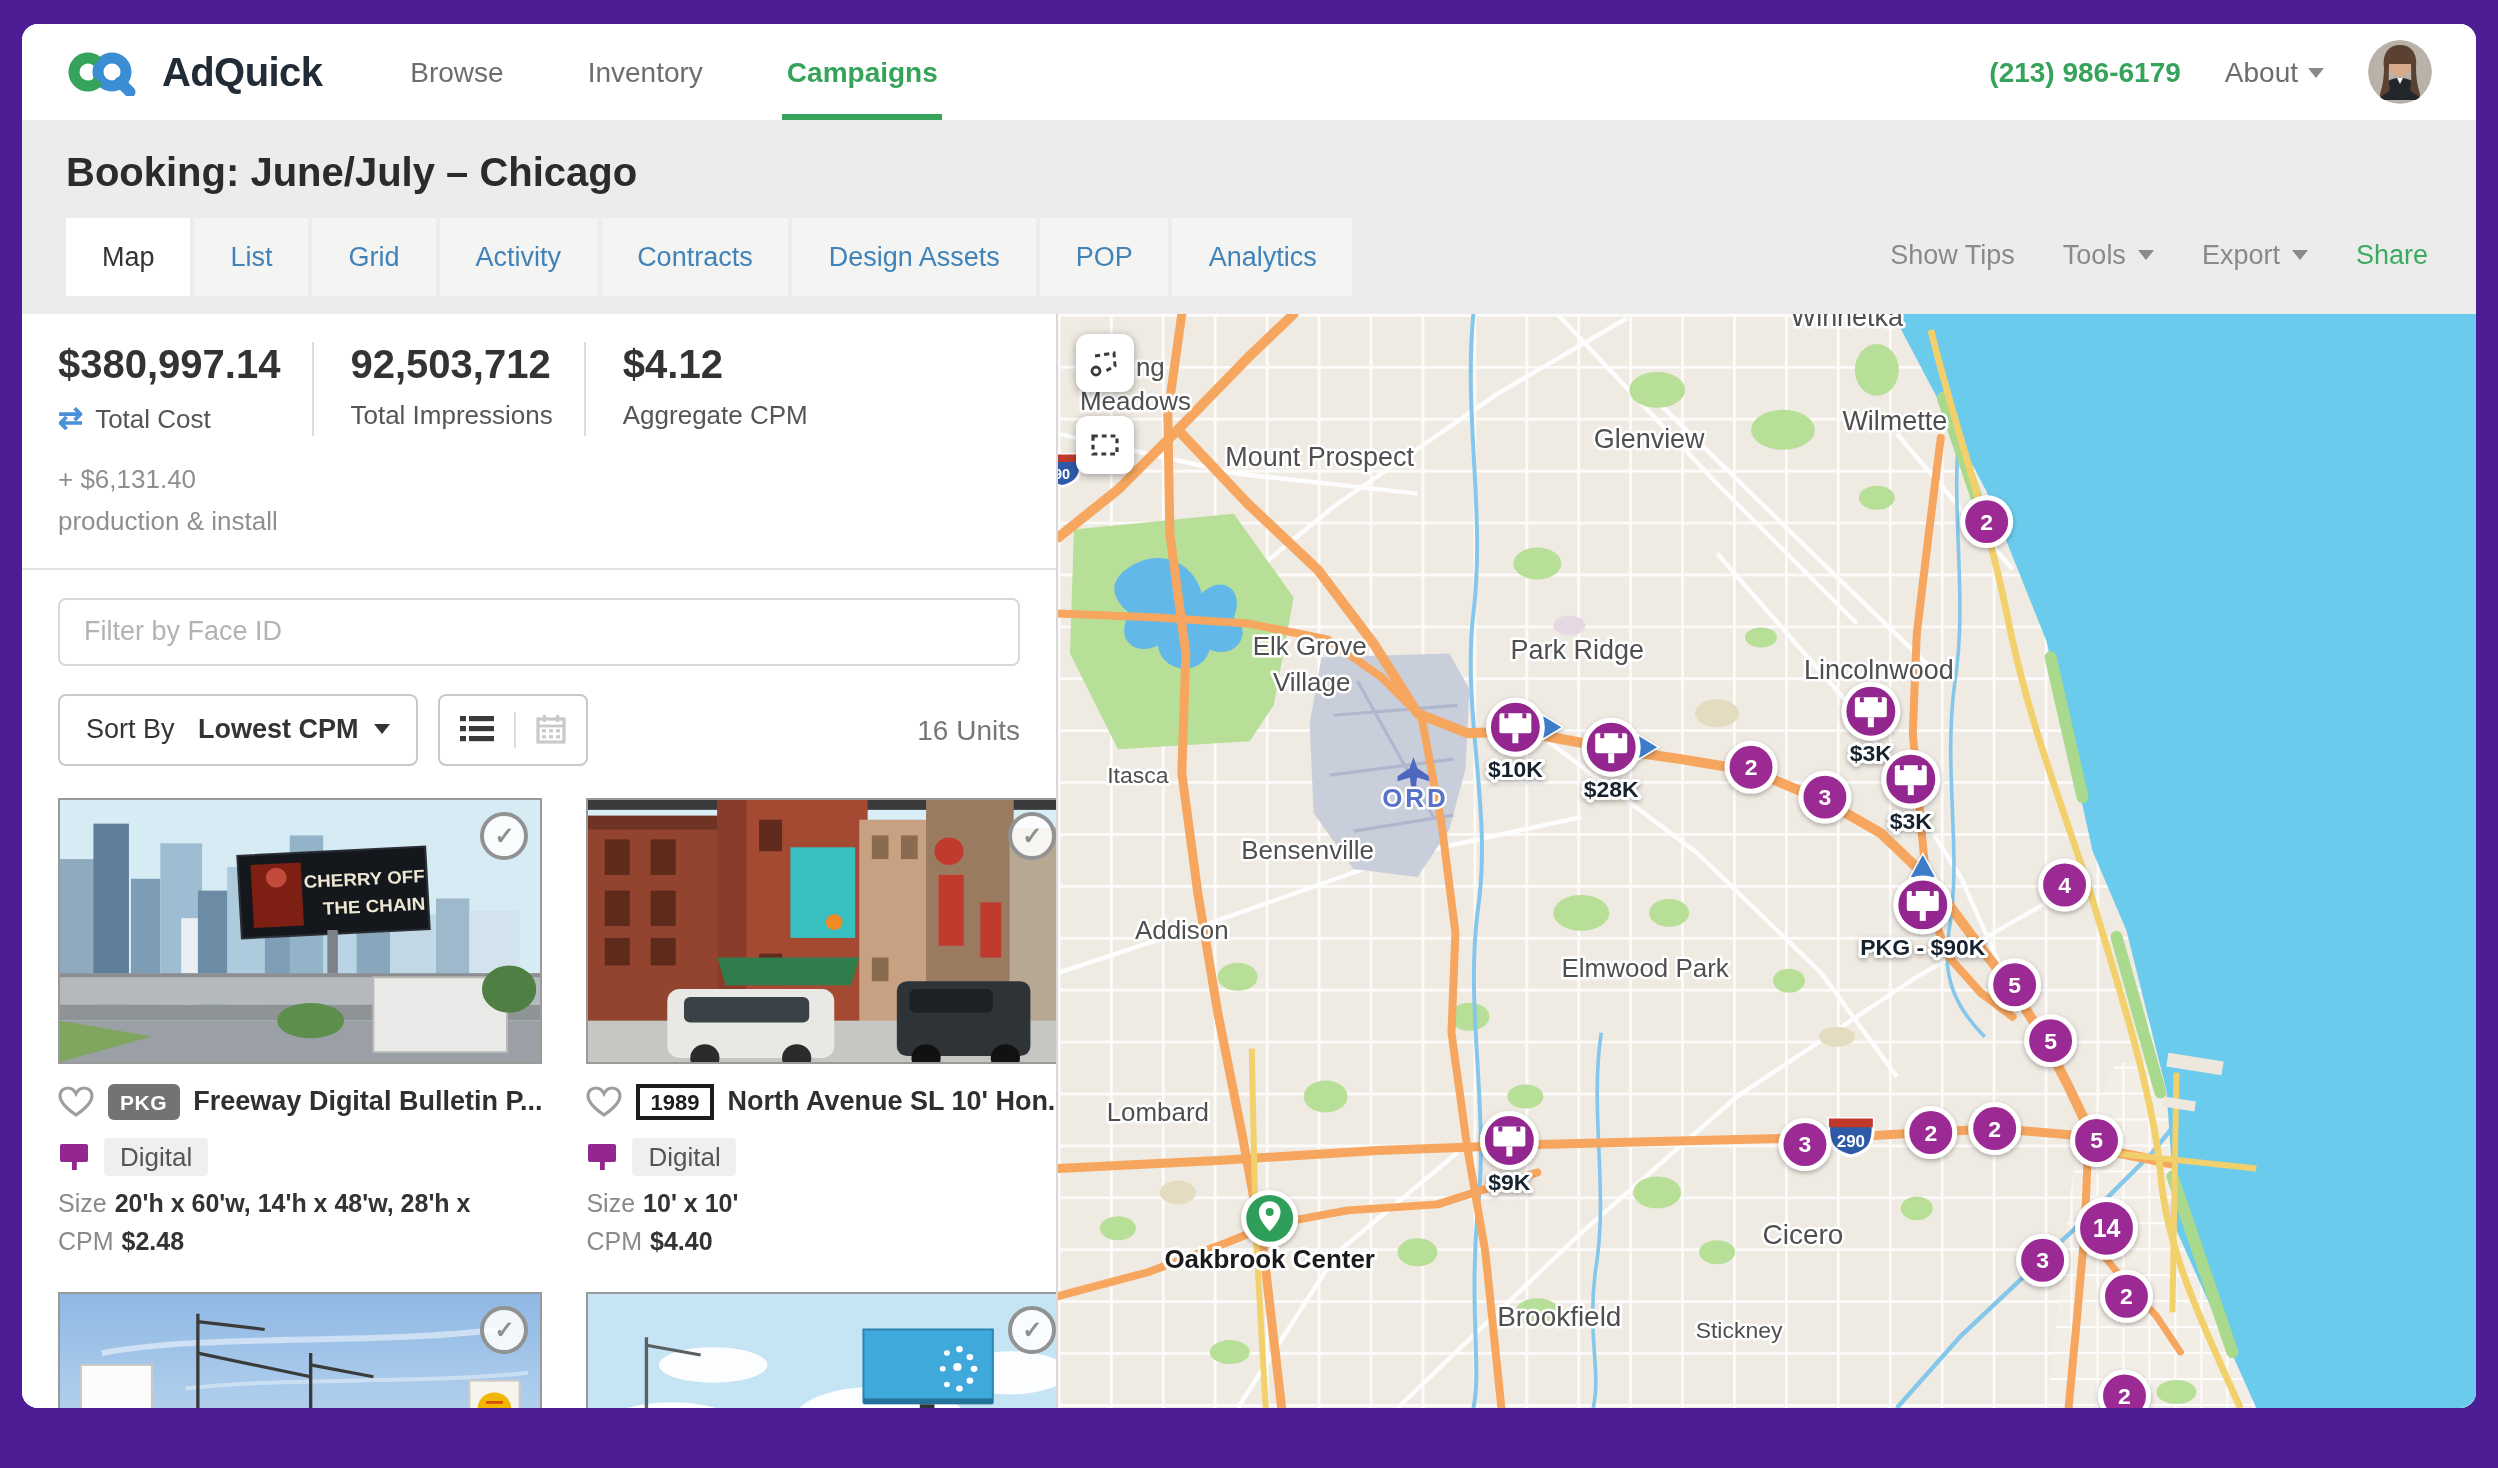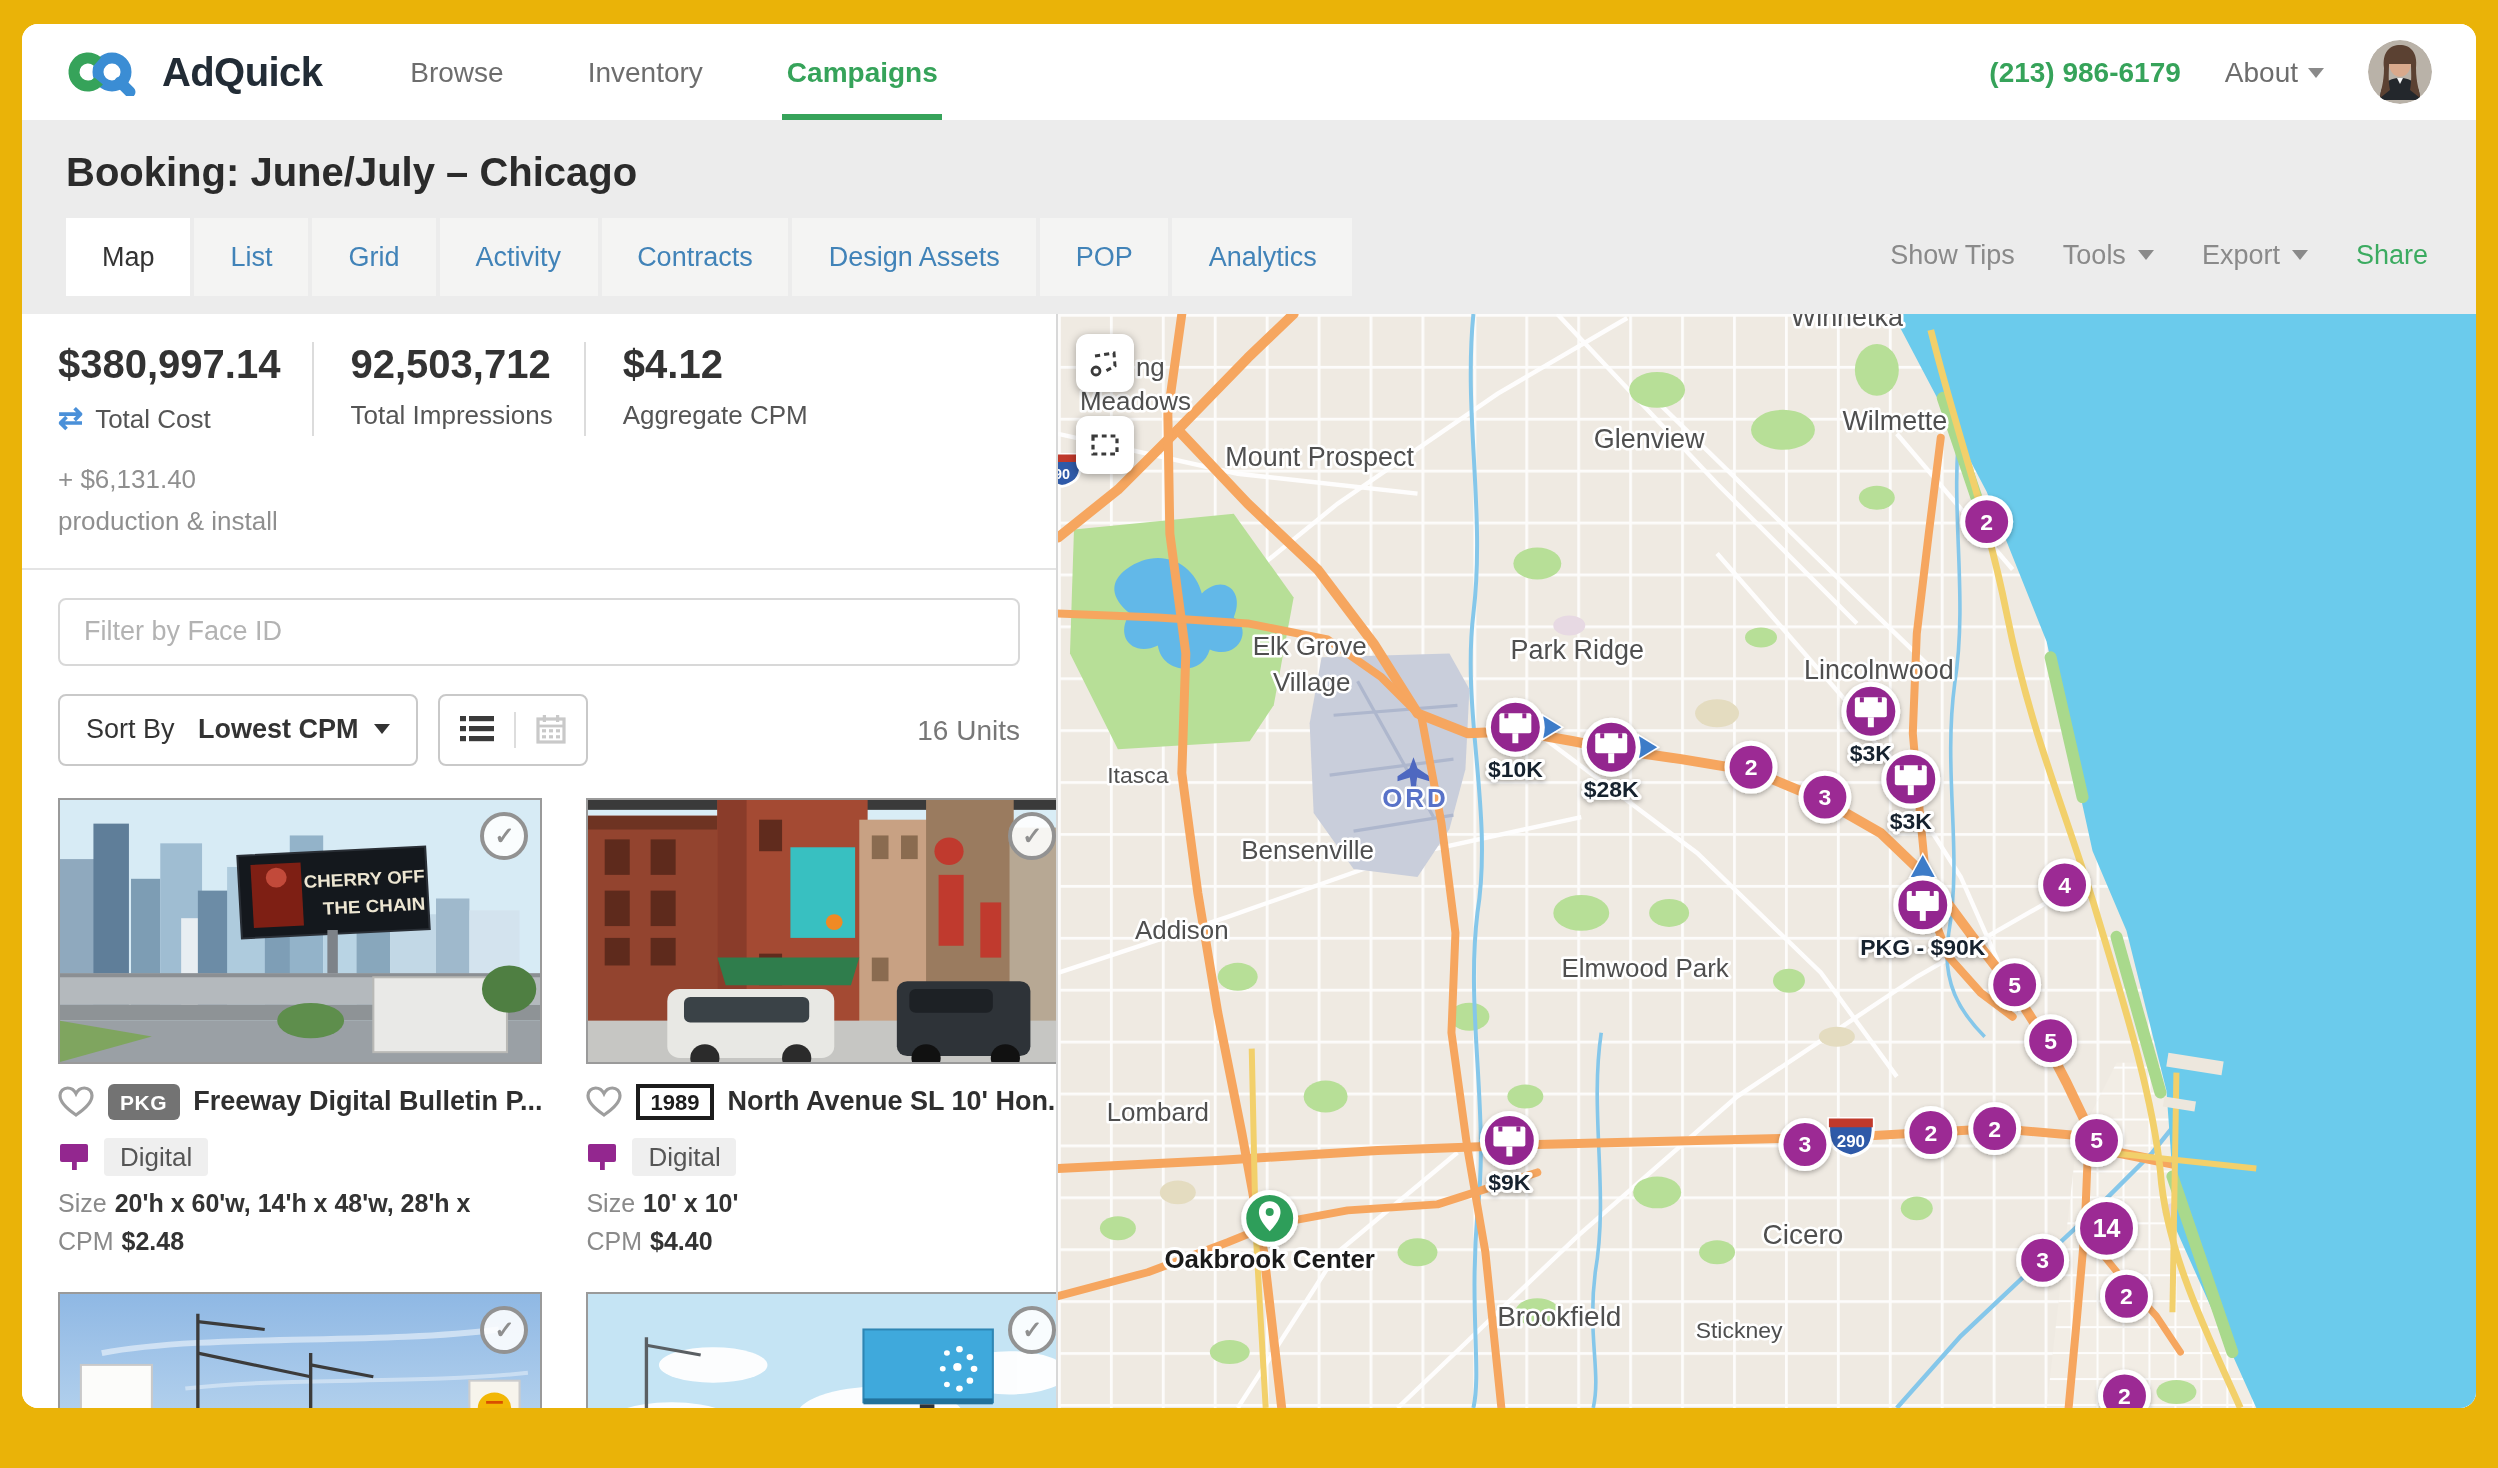--- a/index.html
+++ b/index.html
@@ -1,16 +1,16 @@
 <!DOCTYPE html>
 <html><head>
 <meta charset="utf-8">
 <style>
   html,body{margin:0;padding:0;background:#000;}
-  .stage{position:relative;width:2498px;height:1468px;background:#eab308;overflow:hidden;}
+  .stage{position:relative;width:2498px;height:1468px;background:#4c1d95;overflow:hidden;}
   .scale{position:absolute;left:0;top:0;width:1249px;height:734px;transform:scale(2);transform-origin:0 0;
          font-family:"Liberation Sans",sans-serif;-webkit-font-smoothing:antialiased;}
   .window{position:absolute;left:11px;top:12px;width:1227px;height:692px;background:#fff;border-radius:8px;
           overflow:hidden;display:flex;flex-direction:column;}
 
   
   .navbar{height:48px;flex:0 0 48px;display:flex;align-items:stretch;padding:0 22px;border-bottom:1px solid #ececec;background:#fff;}
   .brand{display:flex;align-items:center;gap:8px;cursor:pointer;}
   .brand-text{font-size:20px;font-weight:700;color:#222c36;letter-spacing:-0.3px;}
   .nav-items{display:flex;margin-left:42px;}

